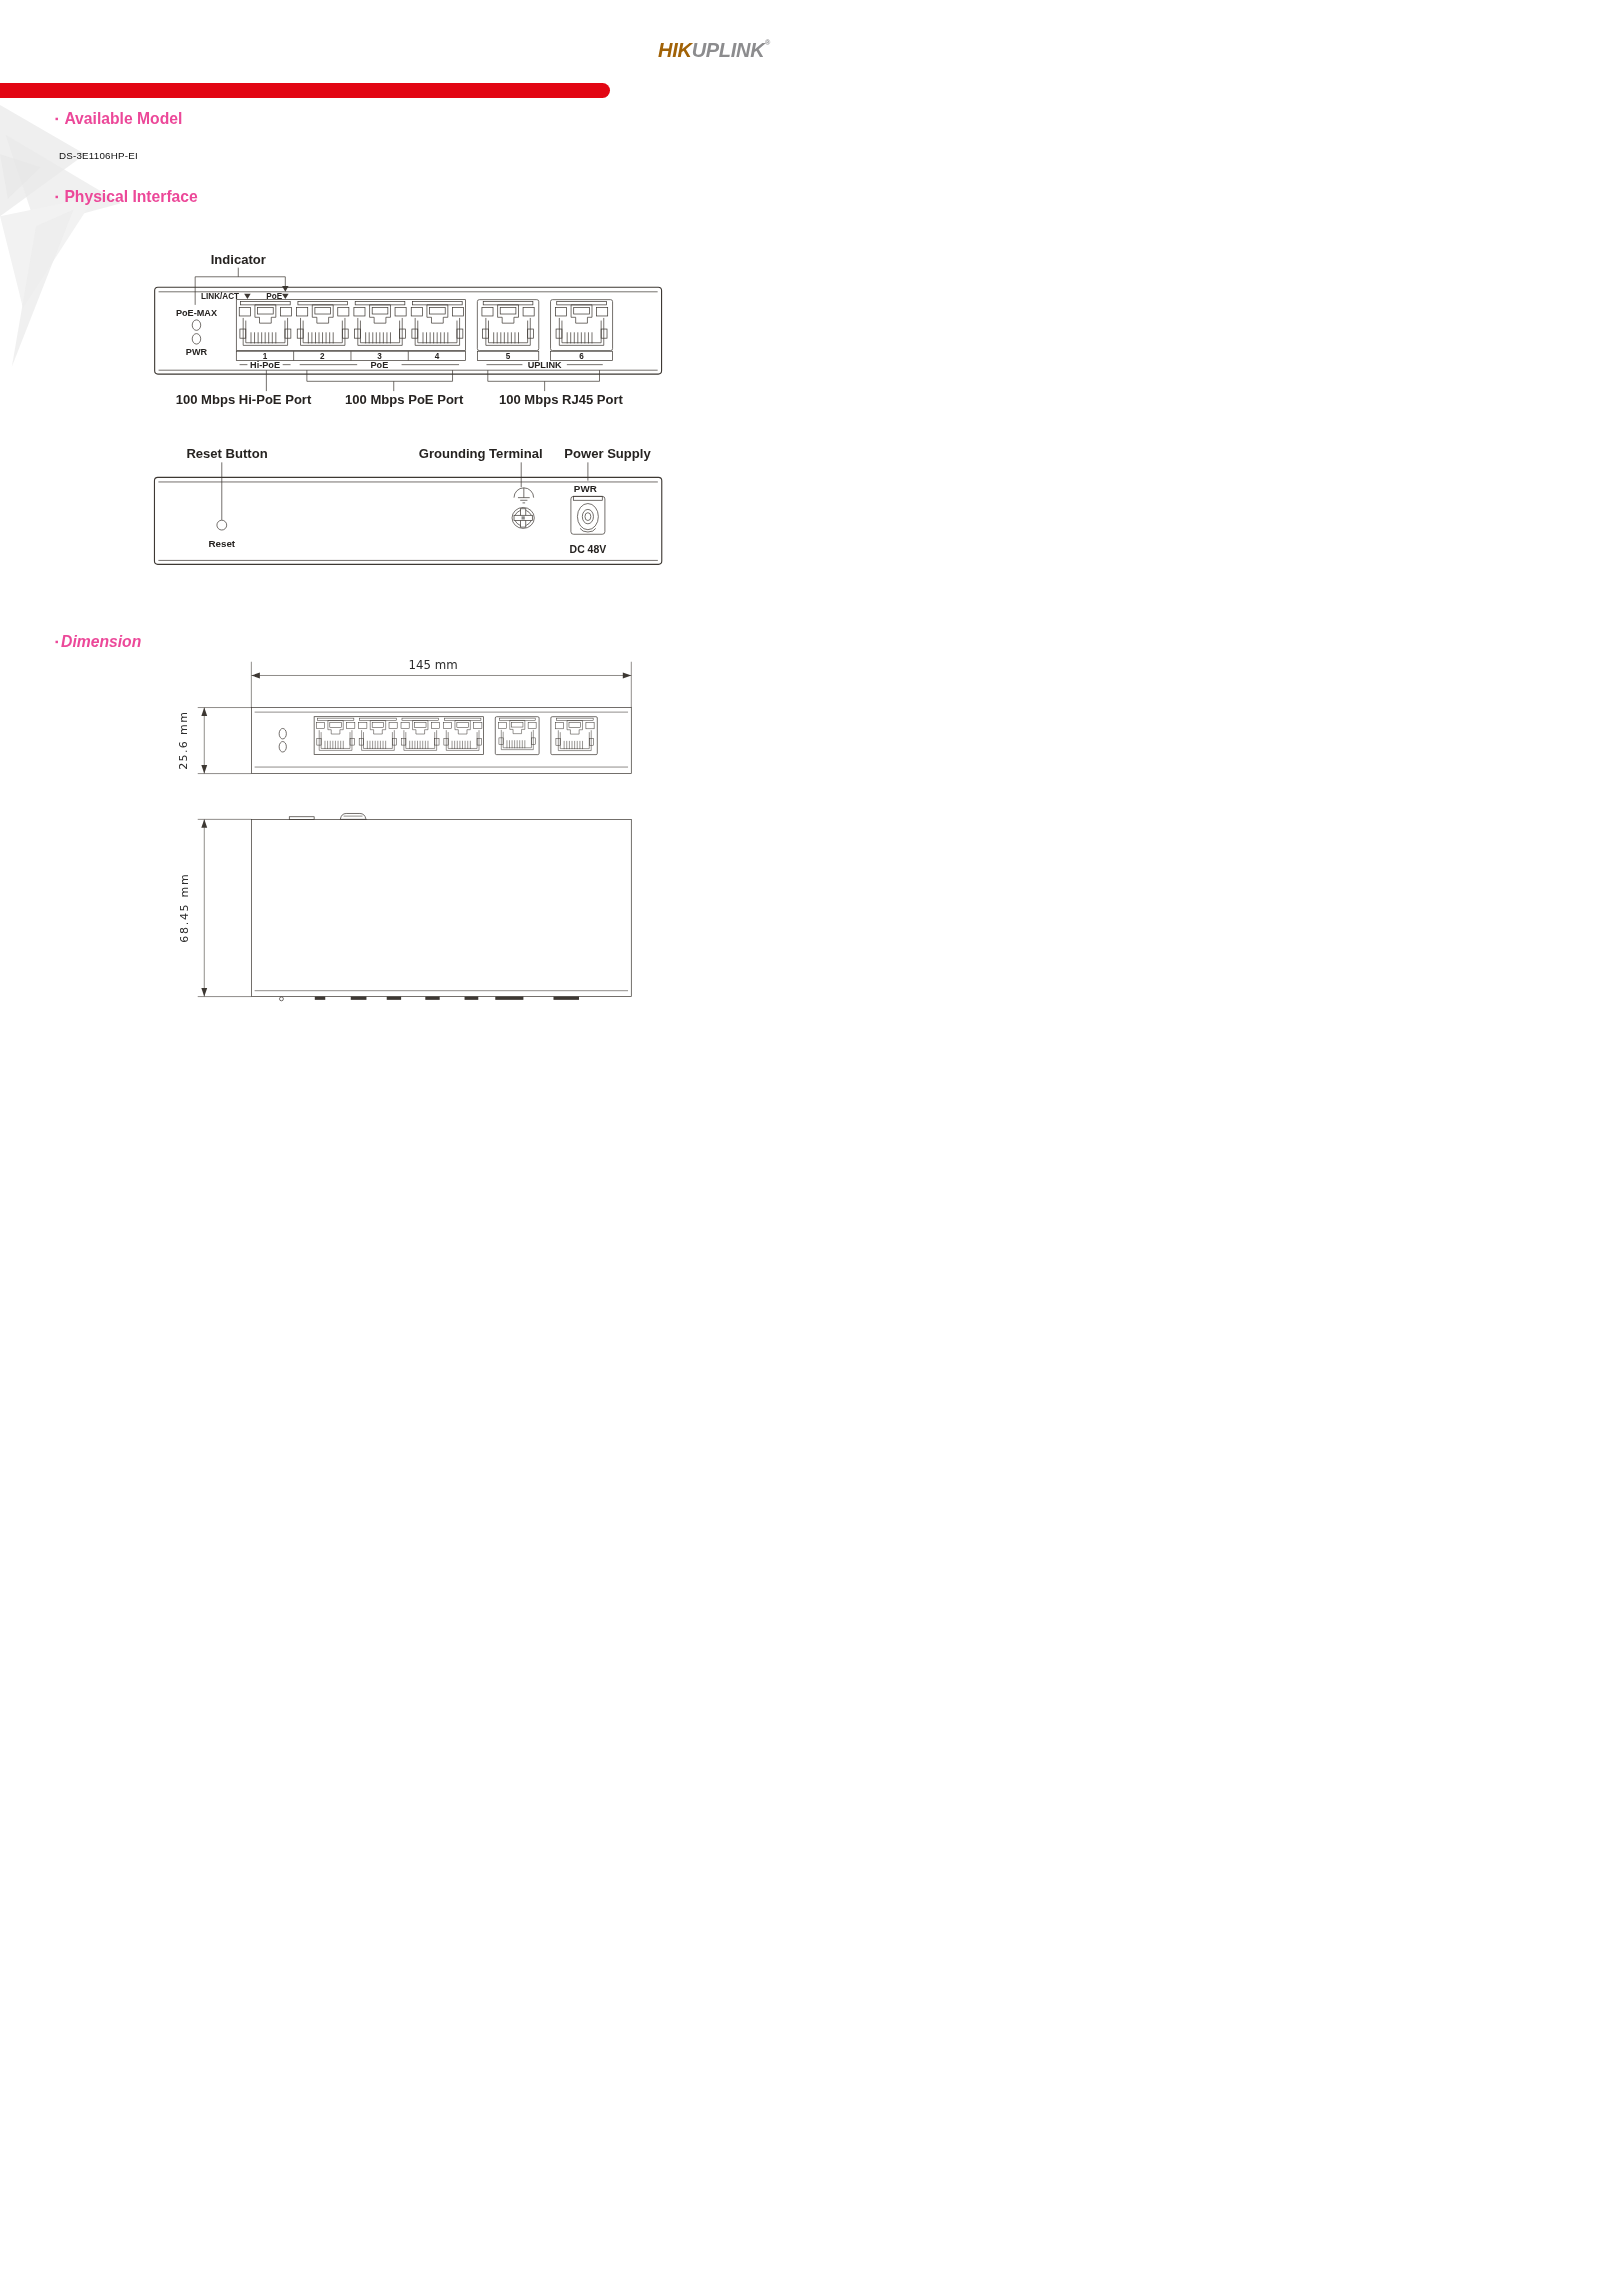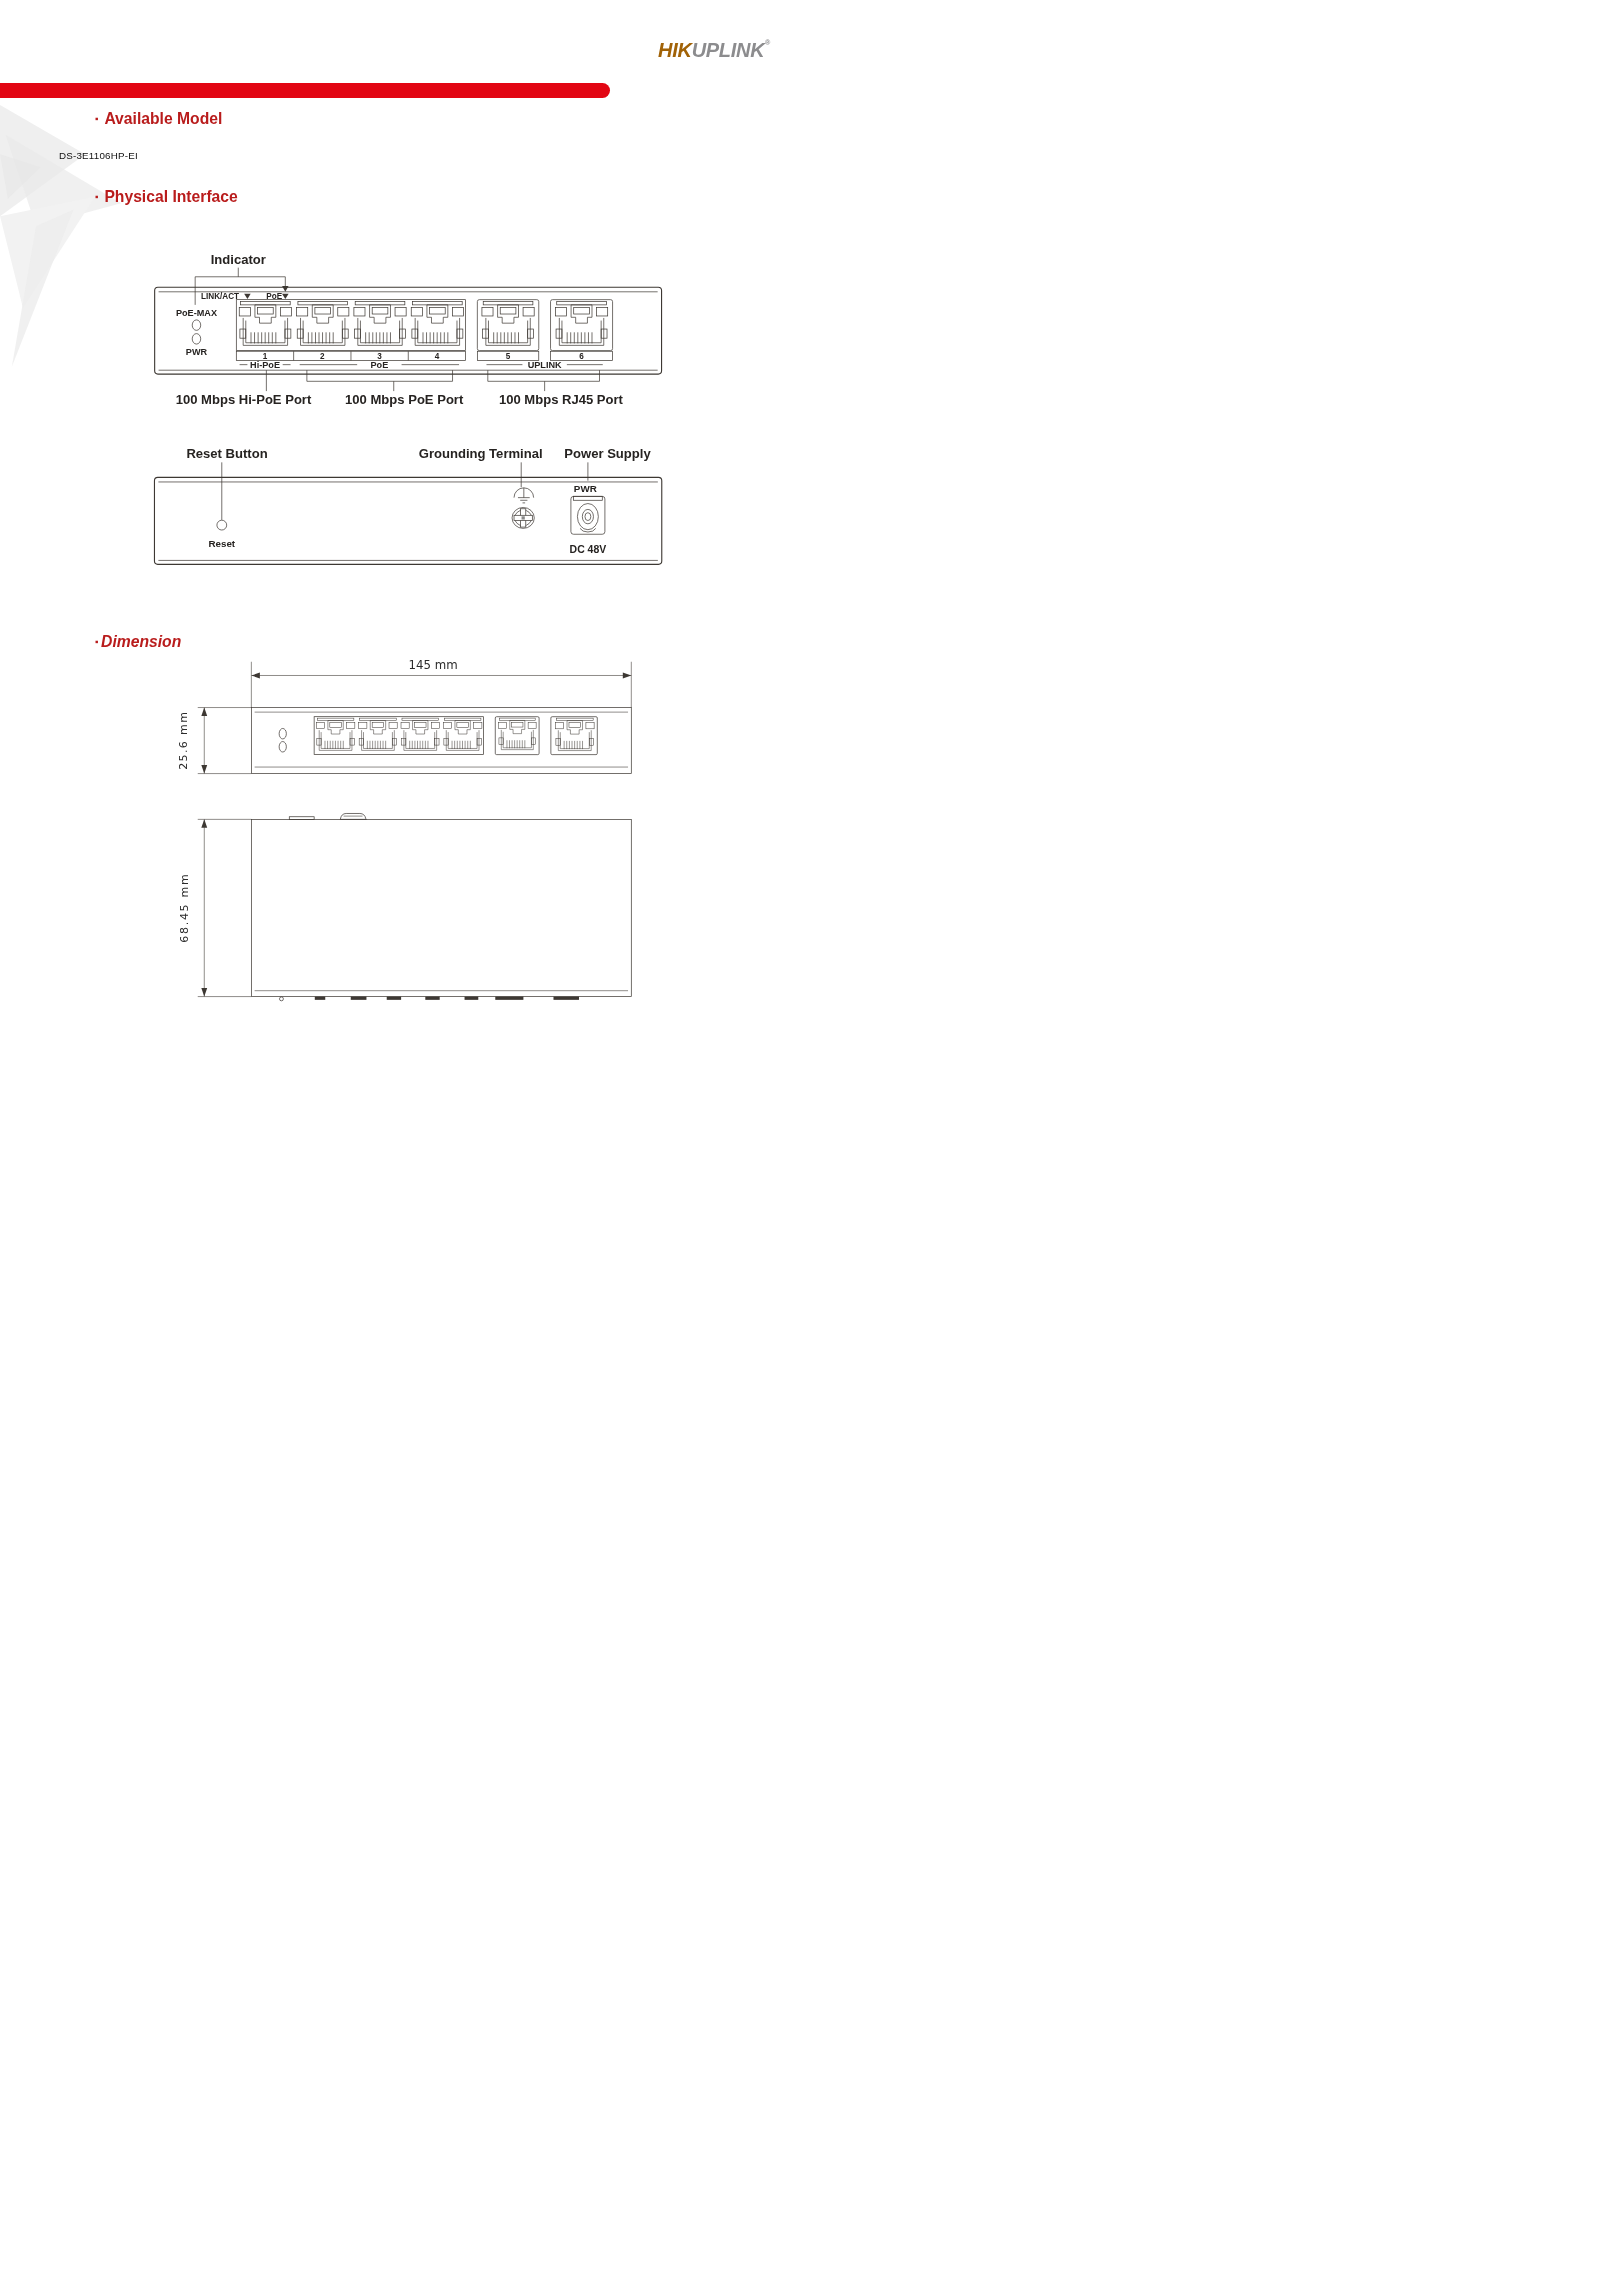--- a/index.html
+++ b/index.html
@@ -10,21 +10,21 @@
         font-size:20px;letter-spacing:-0.3px;white-space:nowrap;}
   .logo .hik{color:#a16207;}
   .logo .vision{color:#8c8c8e;}
   .logo .reg{color:#8c8c8e;font-size:7.2px;font-style:normal;vertical-align:11.8px;margin-left:0.7px;}
   
   .redbar{position:absolute;left:0;top:83px;width:610px;height:15px;background:#e20613;
           border-radius:0 7.9px 7.9px 0;}
   
   .watermark{position:absolute;left:0;top:92px;pointer-events:none;}
   
-  .h1{position:absolute;left:55px;color:#b91c1c;font-weight:700;font-size:15.7px;white-space:nowrap;margin-left:40px;}
+  .h1{position:absolute;left:55px;color:#ec4899;font-weight:700;font-size:15.7px;white-space:nowrap;}
   .h1 .bullet{font-size:9.8px;vertical-align:2px;margin-right:5.9px;}
   .model{position:absolute;left:59px;top:150px;font-size:9.8px;color:#111;letter-spacing:0.2px;}
   svg{position:absolute;overflow:visible;}
   svg text{font-family:"Liberation Sans",sans-serif;fill:#262321;}
   .callout-t{font-size:20px;font-weight:700;}
   .small-t{font-size:14px;font-weight:700;}
   .tiny-t{font-size:12.5px;font-weight:700;}
   .dim-t{font-family:"DejaVu Sans",sans-serif;font-size:18px;fill:#2b2b2b;}
   .dim-tv{font-family:"DejaVu Sans",sans-serif;font-size:17px;fill:#2b2b2b;letter-spacing:2px;}
   .ln{stroke:#3d3833;fill:none;stroke-width:1.1;}

